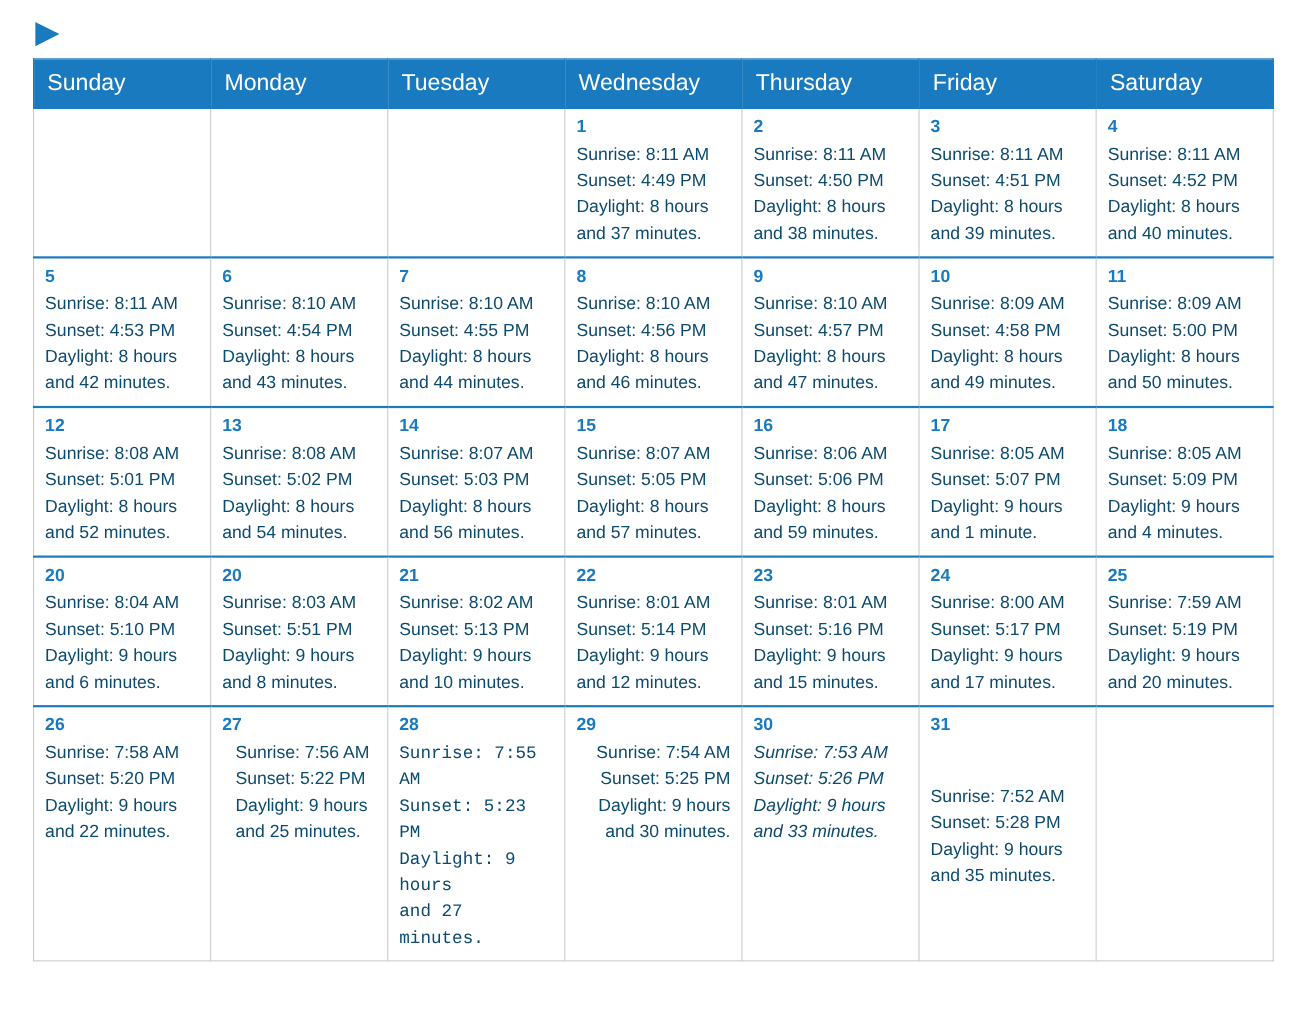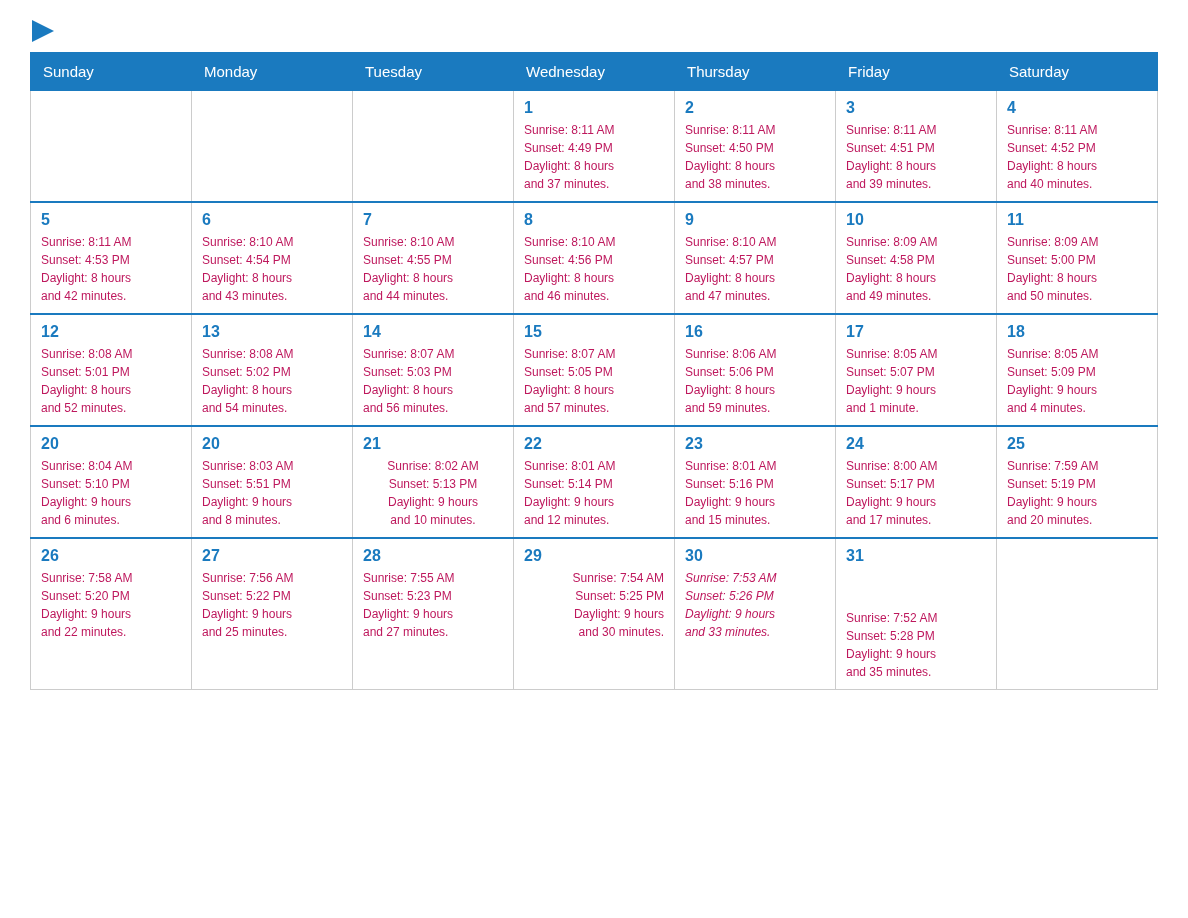--- a/index.html
+++ b/index.html
@@ -51,41 +51,41 @@
     .calendar {
       width: 100%;
       border-collapse: collapse;
       border: 1px solid #ccc;
     }
     .calendar th {
       background-color: #1a7abf;
       color: #fff;
       padding: 10px 12px;
       text-align: left;
-      font-size: 15px;
+      font-size: 21px;
       font-weight: normal;
       border: 1px solid #1a7abf;
     }
     .calendar td {
       border: 1px solid #ccc;
       vertical-align: top;
       padding: 8px 10px;
       width: 14.28%;
       min-height: 100px;
     }
     .day-number {
       font-size: 16px;
       color: #1a7abf;
       font-weight: bold;
       display: block;
       margin-bottom: 4px;
     }
     .day-info {
-      font-size: 12px;
-      color: #be185d;
+      font-size: 16px;
+      color: #0c4a6e;
       line-height: 1.5;
     }
     .empty-cell {
       background: #fff;
     }
     .calendar tr td {
       height: 110px;
     }
     .divider-row td {
       border-top: 2px solid #1a7abf;
@@ -270,21 +270,21 @@
         </td>
         <td>
           <span class="day-number">20</span>
           <div class="day-info" style="white-space: pre-line;">Sunrise: 8:03 AM
 Sunset: 5:51 PM
 Daylight: 9 hours
 and 8 minutes.</div>
         </td>
         <td>
           <span class="day-number">21</span>
-          <div class="day-info" style="white-space: pre-line; text-align: center;">Sunrise: 8:02 AM
+          <div class="day-info" style="white-space: pre-line;">Sunrise: 8:02 AM
 Sunset: 5:13 PM
 Daylight: 9 hours
 and 10 minutes.</div>
         </td>
         <td>
           <span class="day-number">22</span>
           <div class="day-info" style="white-space: pre-line;">Sunrise: 8:01 AM
 Sunset: 5:14 PM
 Daylight: 9 hours
 and 12 minutes.</div>
@@ -314,28 +314,28 @@
       <tr class="divider-row">
         <td>
           <span class="day-number">26</span>
           <div class="day-info" style="white-space: pre-line;">Sunrise: 7:58 AM
 Sunset: 5:20 PM
 Daylight: 9 hours
 and 22 minutes.</div>
         </td>
         <td>
           <span class="day-number">27</span>
-          <div class="day-info" style="white-space: pre-line;">Sunrise: 7:56 AM
+          <div class="day-info" style="white-space: pre-line; margin-left: 12px;">Sunrise: 7:56 AM
 Sunset: 5:22 PM
 Daylight: 9 hours
 and 25 minutes.</div>
         </td>
         <td>
           <span class="day-number">28</span>
-          <div class="day-info" style="white-space: pre-line;">Sunrise: 7:55 AM
+          <div class="day-info" style="white-space: pre-line; font-family: Liberation Mono, monospace;">Sunrise: 7:55 AM
 Sunset: 5:23 PM
 Daylight: 9 hours
 and 27 minutes.</div>
         </td>
         <td>
           <span class="day-number">29</span>
           <div class="day-info" style="white-space: pre-line; text-align: right;">Sunrise: 7:54 AM
 Sunset: 5:25 PM
 Daylight: 9 hours
 and 30 minutes.</div>

